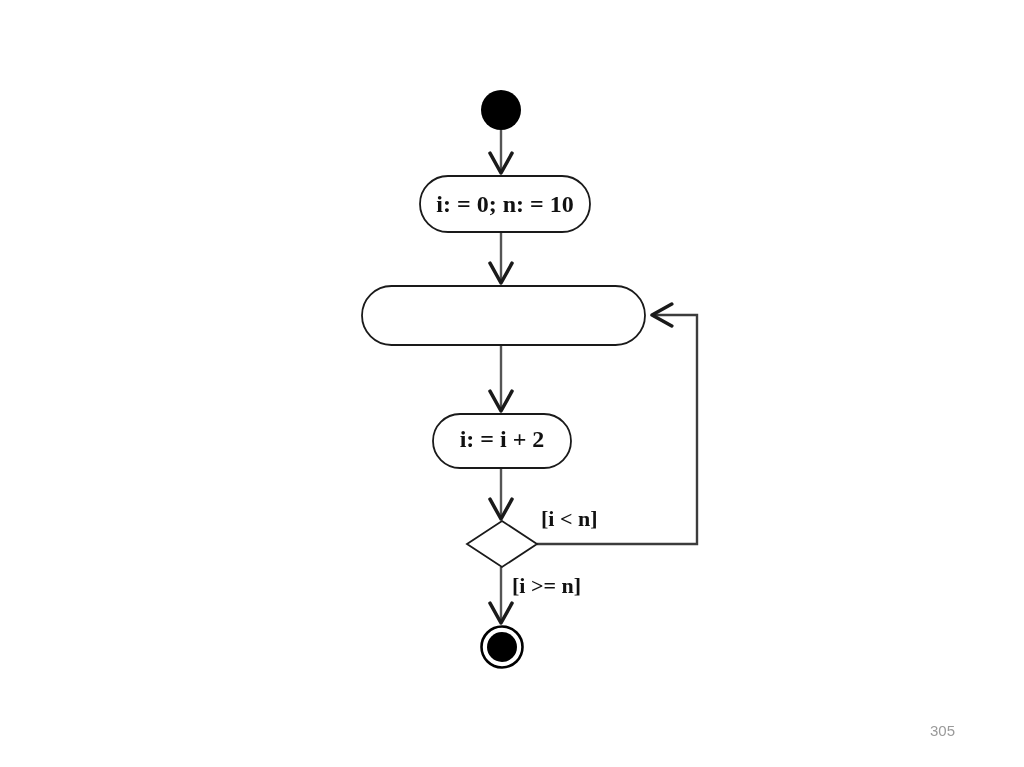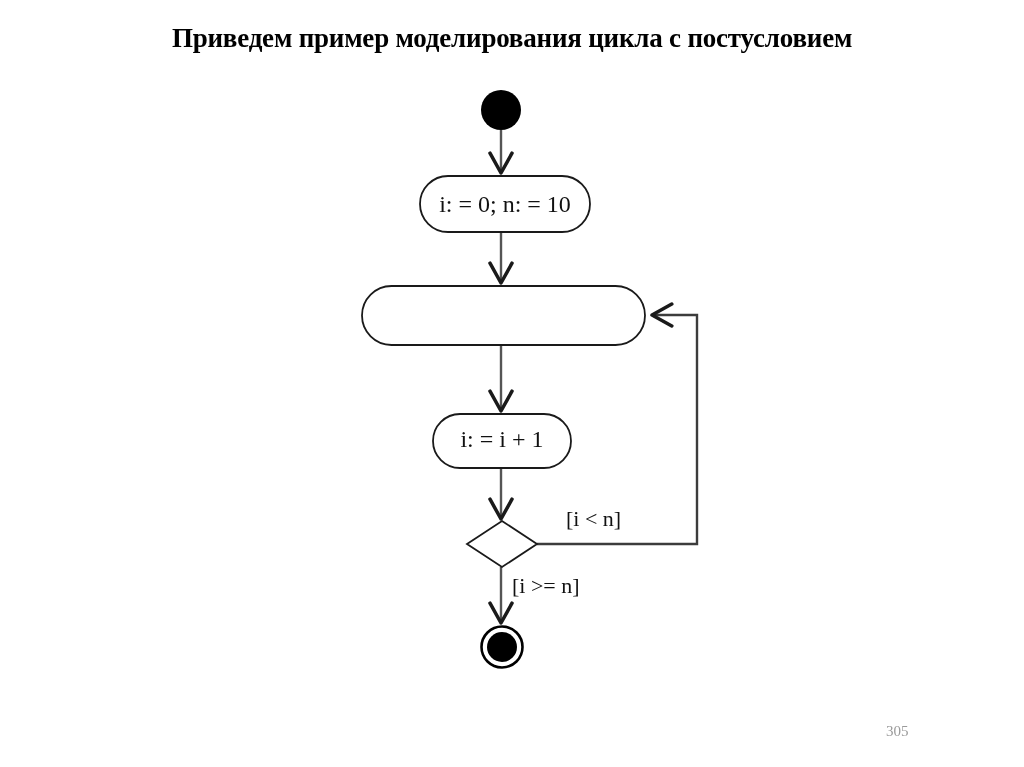--- a/index.html
+++ b/index.html
@@ -42,20 +42,21 @@
     white-space: nowrap;
   }
 
   
   #diagram-canvas {
     position: absolute;
     left: 0;
     top: 0;
     width: 1024px;
     height: 767px;
+    font-weight: bold;
   }
   #diagram-svg {
     position: absolute;
     left: 0;
     top: 0;
     width: 1024px;
     height: 767px;
     display: block;
   }
 
@@ -96,47 +97,45 @@
     white-space: nowrap;
     font-family: "Liberation Serif", "DejaVu Serif", serif;
     font-size: 22px;
     line-height: 26px;
     color: #111111;
     pointer-events: none;
   }
   #guard-true {
     left: 541px;
     top: 506px;
-    margin-left: 25px;
   }
   #guard-false {
     left: 512px;
     top: 573px;
     text-align: right;
   }
 
   
   #page-number {
     position: absolute;
-    left: 886px;
+    left: 930px;
     top: 722px;
     width: 60px;
     text-align: left;
-    font-family: Liberation Serif, serif;
+    font-family: Liberation Sans, sans-serif;
     font-size: 15px;
     line-height: 18px;
     color: #9a9a9a;
   }
 </style>
 </head>
 <body>
 
 <div id="slide">
 
-  <div id="slide-title">Приведем пример моделирования цикла с постусловием</div>
 
   <div id="diagram-canvas">
 
     <svg id="diagram-svg" viewBox="0 0 1024 767" xmlns="http://www.w3.org/2000/svg">
 
       <defs>
         <marker id="arrow-open" viewBox="0 0 12 12" refX="10" refY="6" markerWidth="11" markerHeight="11" orient="auto-start-reverse">
           <path d="M 1 1 L 10 6 L 1 11" fill="none" stroke="#1a1a1a" stroke-width="1.6" stroke-linecap="round" stroke-linejoin="round"></path>
         </marker>
       </defs>
@@ -188,21 +187,21 @@
       <g>
         <circle cx="502" cy="647" r="20.5" fill="#ffffff" stroke="#000000" stroke-width="2.6"></circle>
         <circle cx="502" cy="647" r="15" fill="#000000"></circle>
       </g>
 
     </svg>
 
     <div class="node-label" id="label-init-assign">i: = 0; n: = 10</div>
 
 
-    <div class="node-label" id="label-increment">i: = i + 1</div>
+    <div class="node-label" id="label-increment">i: = i + 2</div>
 
     <div class="guard-label" id="guard-true">[i &lt; n]</div>
 
     <div class="guard-label" id="guard-false">[i &gt;= n]</div>
 
   </div>
 
   <div id="page-number">305</div>
 
 </div>

